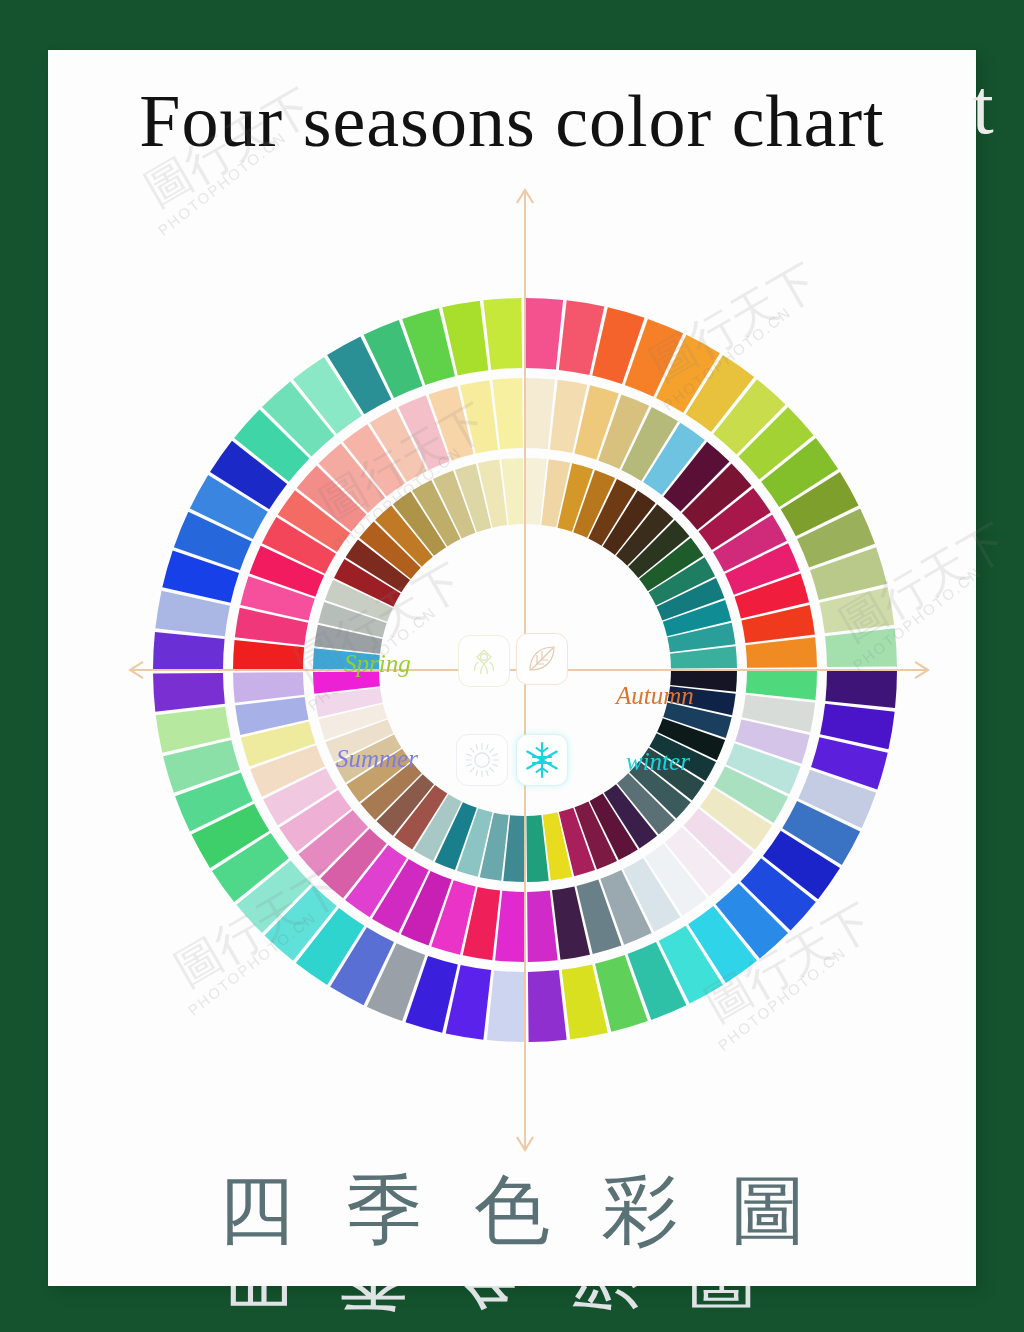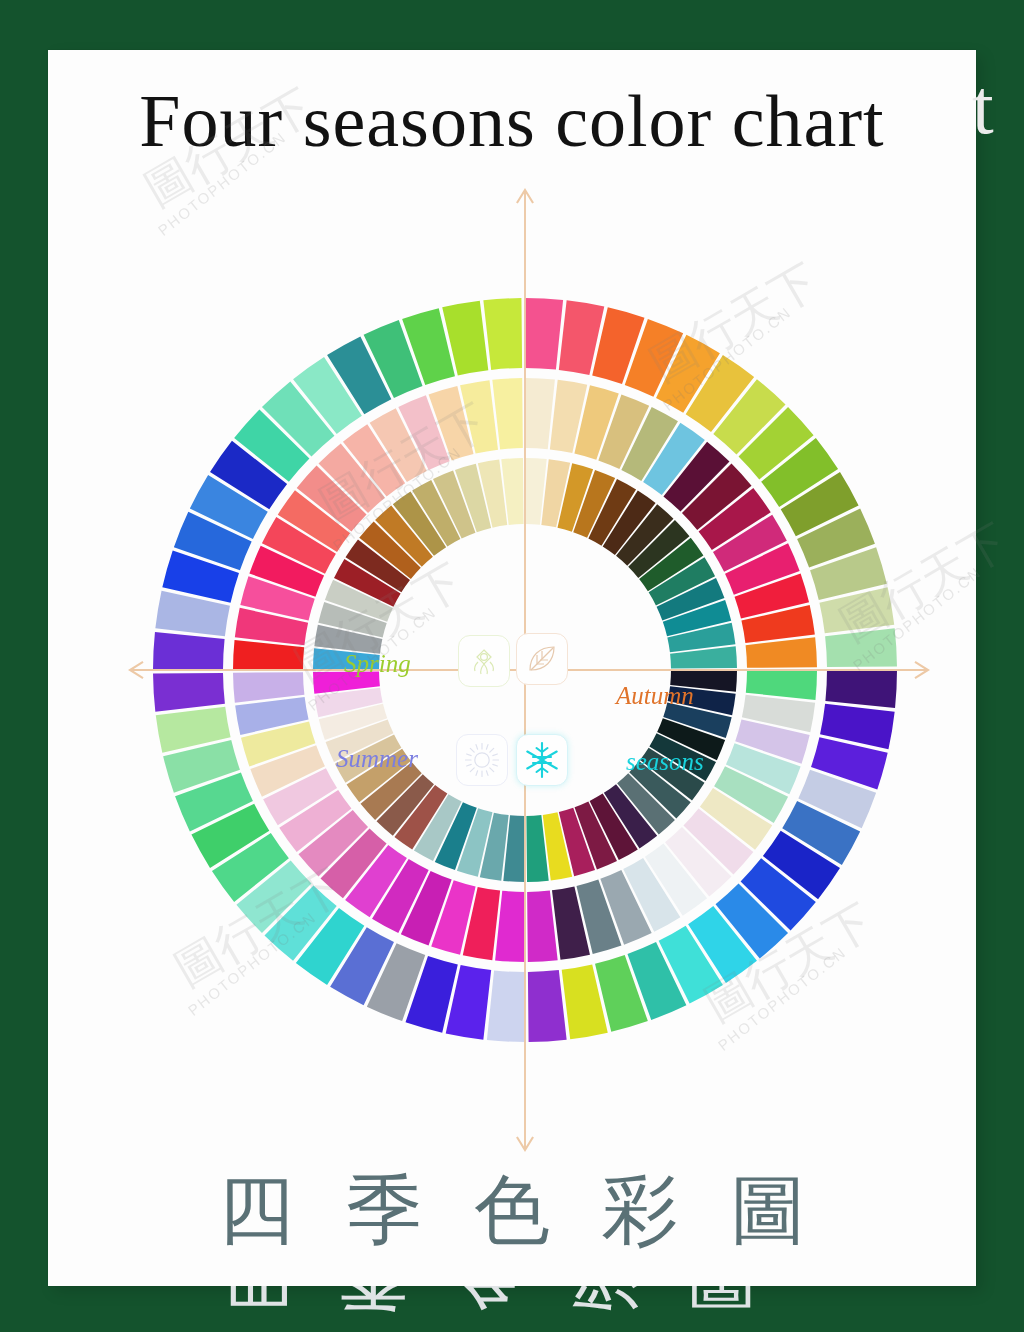--- a/index.html
+++ b/index.html
@@ -328,21 +328,21 @@
             <polyline points="468.94,1087 477,1100 485.06,1087" fill="none" stroke="#edc9a6" stroke-width="2.1"></polyline>
             <polyline points="95,611.94 82,620 95,628.06" fill="none" stroke="#edc9a6" stroke-width="2.1"></polyline>
             <polyline points="867,628.06 880,620 867,611.94" fill="none" stroke="#edc9a6" stroke-width="2.1"></polyline>
           </g>
       </svg>
     </div>
 
     <div class="season-label" id="lbl-spring">Spring</div>
     <div class="season-label" id="lbl-autumn">Autumn</div>
     <div class="season-label" id="lbl-summer">Summer</div>
-    <div class="season-label" id="lbl-winter">seasons</div>
+    <div class="season-label" id="lbl-winter">winter</div>
 
     <div class="icon-chip" id="chip-spring">
       <svg width="36" height="36" viewBox="0 0 36 36" fill="none" stroke="#dbe9b4" stroke-width="1.2">
         <path d="M18 7 L25 14 L18 21 L11 14 Z"></path>
         <circle cx="18" cy="14" r="3.4"></circle>
         <path d="M18 21 C15 25 14 28 15 31"></path>
         <path d="M18 21 C21 25 22 28 21 31"></path>
         <path d="M12 19 C9 22 8 25 9 28"></path>
         <path d="M24 19 C27 22 28 25 27 28"></path>
       </svg>

